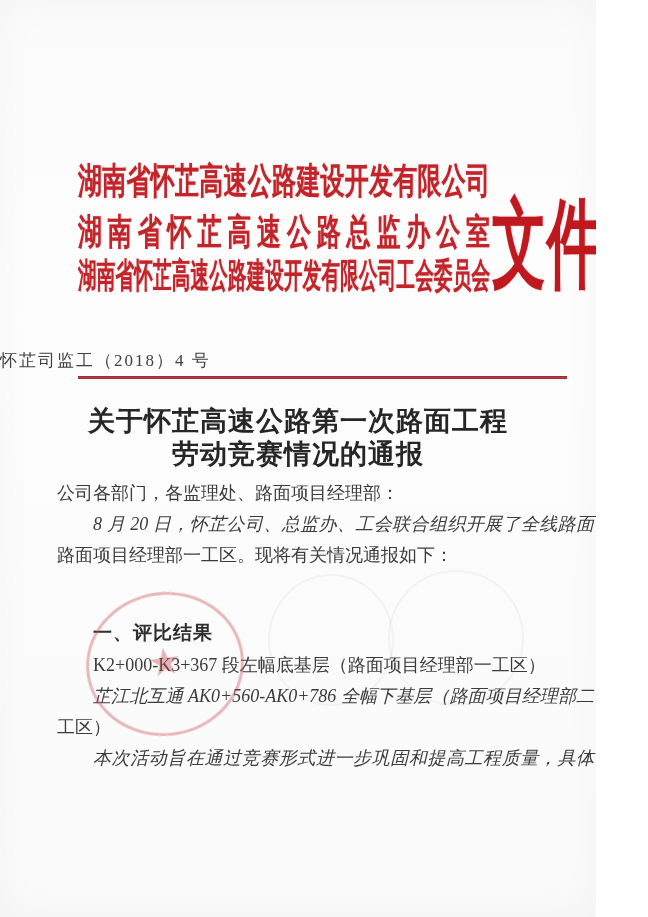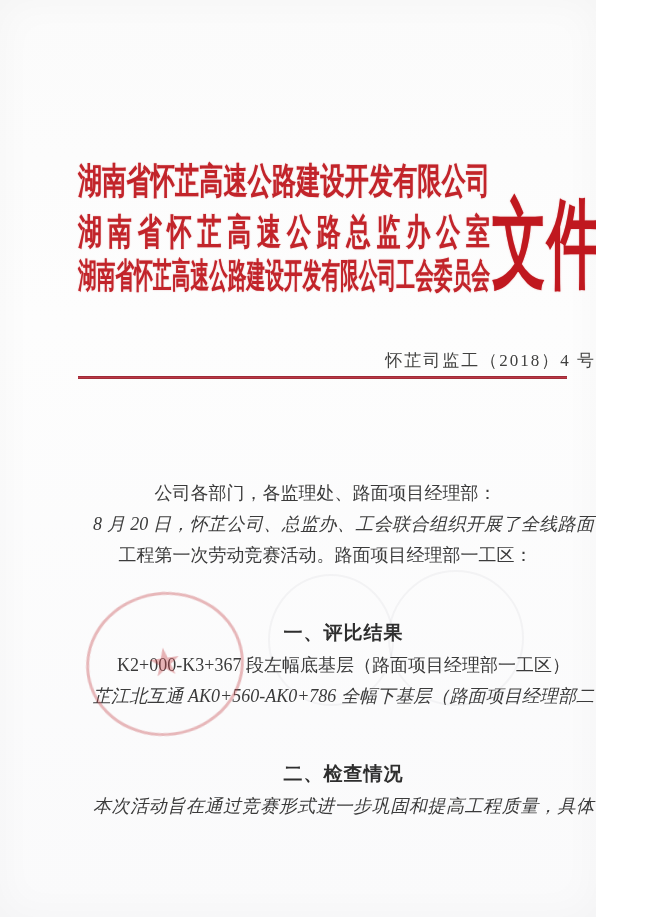--- a/index.html
+++ b/index.html
@@ -49,21 +49,21 @@
     white-space: nowrap;
     text-shadow: 0 0 1px rgba(192,24,31,0.5);
   }
 
   
   .doc-number {
     position: absolute;
     top: 349px;
     left: 0;
     width: 100%;
-    text-align: right;
+    text-align: left;
     font-size: 17px;
     letter-spacing: 2px;
     color: #40403f;
   }
   .red-rule {
     position: absolute;
     left: 78px;
     top: 376px;
     width: 489px;
     height: 3px;
@@ -87,21 +87,21 @@
   
   .body-block {
     position: absolute;
     top: 478px;
     left: 57px;
     width: 537px;
     font-size: 18px;
     line-height: 31px;
     color: #3b3b3b;
   }
-  .ln { height: 31px; white-space: nowrap; text-align: center; }
+  .ln { height: 31px; white-space: nowrap; }
   .ind { text-indent: 36px; }
   .just {
     white-space: normal;
     text-align: justify;
     text-align-last: justify;
     font-style: italic;
   }
   .hd {
     font-family: Liberation Mono, monospace;
     font-weight: bold;
@@ -147,29 +147,33 @@
 
   <div class="m-line m-line1">湖南省怀芷高速公路建设开发有限公司</div>
   <div class="m-line m-line2">湖南省怀芷高速公路总监办公室</div>
   <div class="m-line m-line3">湖南省怀芷高速公路建设开发有限公司工会委员会</div>
   <div class="wenjian">文件</div>
 
   <div class="doc-number">怀芷司监工（2018）4 号</div>
 
   <div class="red-rule"></div>
 
+  <div class="title">
+    <div>关于怀芷高速公路第一次路面工程</div>
+    <div>劳动竞赛情况的通报</div>
+  </div>
 
   <div class="body-block">
     <div class="ln">公司各部门，各监理处、路面项目经理部：</div>
     <div class="ln ind just">8 月 20 日，怀芷公司、总监办、工会联合组织开展了全线路面</div>
-    <div class="ln">工程第一次劳动竞赛活动。路面项目经理部一工区：</div>
+    <div class="ln">路面项目经理部一工区。现将有关情况通报如下：</div>
     <div class="ln ind hd">一、评比结果</div>
     <div class="ln ind">K2+000-K3+367 段左幅底基层（路面项目经理部一工区）</div>
     <div class="ln ind just">芷江北互通 AK0+560-AK0+786 全幅下基层（路面项目经理部二</div>
-    <div class="ln ind hd">二、检查情况</div>
+    <div class="ln">工区）</div>
     <div class="ln ind just">本次活动旨在通过竞赛形式进一步巩固和提高工程质量，具体</div>
   </div>
 
   <div class="seal">
     <span class="seal-star">★</span>
   </div>
 
   <div class="bleed bleed-1"></div>
   <div class="bleed bleed-2"></div>
 

